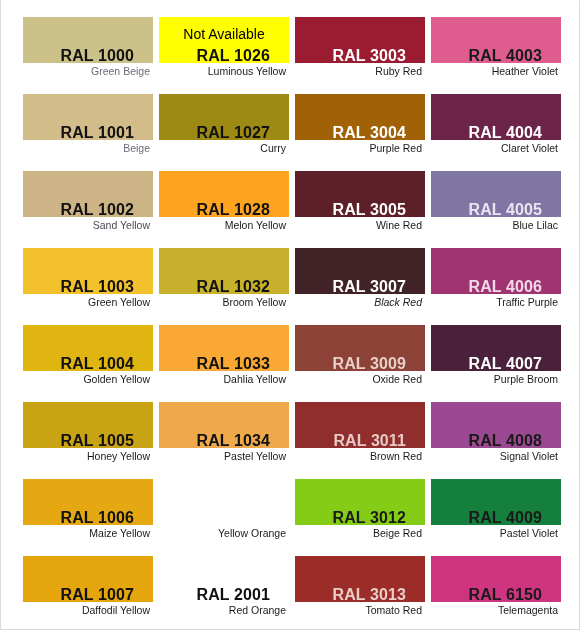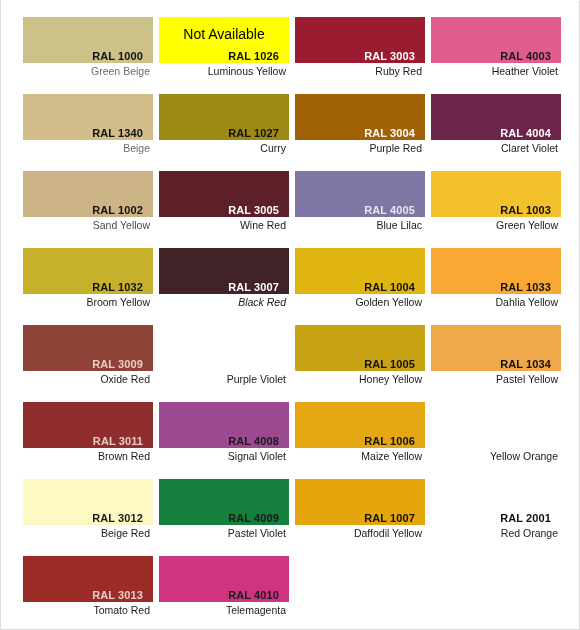--- a/index.html
+++ b/index.html
@@ -47,23 +47,23 @@
   .swatch-chip {
     position: relative;
     width: 130px;
     height: 46px;
     box-sizing: border-box;
     overflow: hidden;
   }
 
   .swatch-code {
     position: absolute;
-    right: 10px;
+    right: 19px;
     bottom: 1px;
-    font-size: 11px;
+    font-size: 16px;
     font-weight: bold;
     line-height: 12px;
     white-space: nowrap;
     letter-spacing: 0.1px;
   }
 
   .swatch-note {
     position: absolute;
     left: 0;
     right: 0;
@@ -112,21 +112,21 @@
         <div class="swatch-name" style="color: rgb(26, 26, 26);">Ruby Red</div>
       </div>
       <div class="swatch-cell">
         <div class="swatch-chip" style="background-color: rgb(222, 92, 142);">
           <div class="swatch-code" style="color: rgb(26, 26, 26);">RAL 4003</div>
         </div>
         <div class="swatch-name" style="color: rgb(26, 26, 26);">Heather Violet</div>
       </div>
       <div class="swatch-cell">
         <div class="swatch-chip" style="background-color: rgb(209, 188, 138);">
-          <div class="swatch-code" style="color: rgb(17, 17, 17);">RAL 1340</div>
+          <div class="swatch-code" style="color: rgb(17, 17, 17);">RAL 1001</div>
         </div>
         <div class="swatch-name" style="color: rgb(107, 107, 120);">Beige</div>
       </div>
       <div class="swatch-cell">
         <div class="swatch-chip" style="background-color: rgb(157, 138, 20);">
           <div class="swatch-code" style="color: rgb(17, 17, 17);">RAL 1027</div>
         </div>
         <div class="swatch-name" style="color: rgb(26, 26, 26);">Curry</div>
       </div>
       <div class="swatch-cell">
@@ -141,20 +141,26 @@
         </div>
         <div class="swatch-name" style="color: rgb(26, 26, 26);">Claret Violet</div>
       </div>
       <div class="swatch-cell">
         <div class="swatch-chip" style="background-color: rgb(205, 180, 134);">
           <div class="swatch-code" style="color: rgb(17, 17, 17);">RAL 1002</div>
         </div>
         <div class="swatch-name" style="color: rgb(74, 74, 85);">Sand Yellow</div>
       </div>
       <div class="swatch-cell">
+        <div class="swatch-chip" style="background-color: rgb(255, 164, 32);">
+          <div class="swatch-code" style="color: rgb(17, 17, 17);">RAL 1028</div>
+        </div>
+        <div class="swatch-name" style="color: rgb(26, 26, 26);">Melon Yellow</div>
+      </div>
+      <div class="swatch-cell">
         <div class="swatch-chip" style="background-color: rgb(94, 32, 40);">
           <div class="swatch-code" style="color: rgb(255, 255, 255);">RAL 3005</div>
         </div>
         <div class="swatch-name" style="color: rgb(26, 26, 26);">Wine Red</div>
       </div>
       <div class="swatch-cell">
         <div class="swatch-chip" style="background-color: rgb(128, 118, 163);">
           <div class="swatch-code" style="color: rgb(233, 228, 242);">RAL 4005</div>
         </div>
         <div class="swatch-name" style="color: rgb(26, 26, 26);">Blue Lilac</div>
@@ -171,39 +177,48 @@
         </div>
         <div class="swatch-name" style="color: rgb(26, 26, 26);">Broom Yellow</div>
       </div>
       <div class="swatch-cell">
         <div class="swatch-chip" style="background-color: rgb(65, 34, 39);">
           <div class="swatch-code" style="color: rgb(255, 255, 255);">RAL 3007</div>
         </div>
         <div class="swatch-name" style="color: rgb(26, 26, 26); font-style: italic;">Black Red</div>
       </div>
       <div class="swatch-cell">
+        <div class="swatch-chip" style="background-color: rgb(160, 52, 114);">
+          <div class="swatch-code" style="color: rgb(242, 217, 232);">RAL 4006</div>
+        </div>
+        <div class="swatch-name" style="color: rgb(26, 26, 26);">Traffic Purple</div>
+      </div>
+      <div class="swatch-cell">
         <div class="swatch-chip" style="background-color: rgb(224, 181, 18);">
           <div class="swatch-code" style="color: rgb(17, 17, 17);">RAL 1004</div>
         </div>
         <div class="swatch-name" style="color: rgb(26, 26, 26);">Golden Yellow</div>
       </div>
       <div class="swatch-cell">
         <div class="swatch-chip" style="background-color: rgb(249, 169, 51);">
           <div class="swatch-code" style="color: rgb(17, 17, 17);">RAL 1033</div>
         </div>
         <div class="swatch-name" style="color: rgb(26, 26, 26);">Dahlia Yellow</div>
       </div>
       <div class="swatch-cell">
         <div class="swatch-chip" style="background-color: rgb(141, 66, 56);">
           <div class="swatch-code" style="color: rgb(232, 207, 200);">RAL 3009</div>
         </div>
         <div class="swatch-name" style="color: rgb(26, 26, 26);">Oxide Red</div>
       </div>
       <div class="swatch-cell">
-        <div class="swatch-name" style="color: rgb(26, 26, 26);">Purple Violet</div>
+        <div class="swatch-chip" style="background-color: rgb(74, 32, 59);">
+          <div class="swatch-code" style="color: rgb(255, 255, 255);">RAL 4007</div>
+        </div>
+        <div class="swatch-name" style="color: rgb(26, 26, 26);">Purple Broom</div>
       </div>
       <div class="swatch-cell">
         <div class="swatch-chip" style="background-color: rgb(200, 163, 19);">
           <div class="swatch-code" style="color: rgb(17, 17, 17);">RAL 1005</div>
         </div>
         <div class="swatch-name" style="color: rgb(26, 26, 26);">Honey Yellow</div>
       </div>
       <div class="swatch-cell">
         <div class="swatch-chip" style="background-color: rgb(239, 169, 74);">
           <div class="swatch-code" style="color: rgb(17, 17, 17);">RAL 1034</div>
@@ -225,21 +240,21 @@
       <div class="swatch-cell">
         <div class="swatch-chip" style="background-color: rgb(229, 168, 18);">
           <div class="swatch-code" style="color: rgb(17, 17, 17);">RAL 1006</div>
         </div>
         <div class="swatch-name" style="color: rgb(26, 26, 26);">Maize Yellow</div>
       </div>
       <div class="swatch-cell">
         <div class="swatch-name" style="color: rgb(26, 26, 26);">Yellow Orange</div>
       </div>
       <div class="swatch-cell">
-        <div class="swatch-chip" style="background-color: #fef9c3; padding-left: 8px;">
+        <div class="swatch-chip" style="background-color: #84cc16; padding-left: 8px;">
           <div class="swatch-code" style="color: rgb(26, 26, 26);">RAL 3012</div>
         </div>
         <div class="swatch-name" style="color: rgb(26, 26, 26);">Beige Red</div>
       </div>
       <div class="swatch-cell">
         <div class="swatch-chip" style="background-color: #15803d; text-decoration: underline;">
           <div class="swatch-code" style="color: rgb(26, 26, 26);">RAL 4009</div>
         </div>
         <div class="swatch-name" style="color: rgb(26, 26, 26);">Pastel Violet</div>
       </div>
@@ -256,18 +271,18 @@
         <div class="swatch-name" style="color: rgb(26, 26, 26);">Red Orange</div>
       </div>
       <div class="swatch-cell">
         <div class="swatch-chip" style="background-color: rgb(156, 44, 40);">
           <div class="swatch-code" style="color: rgb(233, 205, 201);">RAL 3013</div>
         </div>
         <div class="swatch-name" style="color: rgb(26, 26, 26);">Tomato Red</div>
       </div>
       <div class="swatch-cell">
         <div class="swatch-chip" style="background-color: rgb(207, 52, 128);">
-          <div class="swatch-code" style="color: rgb(26, 26, 26);">RAL 4010</div>
+          <div class="swatch-code" style="color: rgb(26, 26, 26);">RAL 6150</div>
         </div>
         <div class="swatch-name" style="color: rgb(26, 26, 26);">Telemagenta</div>
       </div>
     </div>
 </div>
 
 </body></html>

